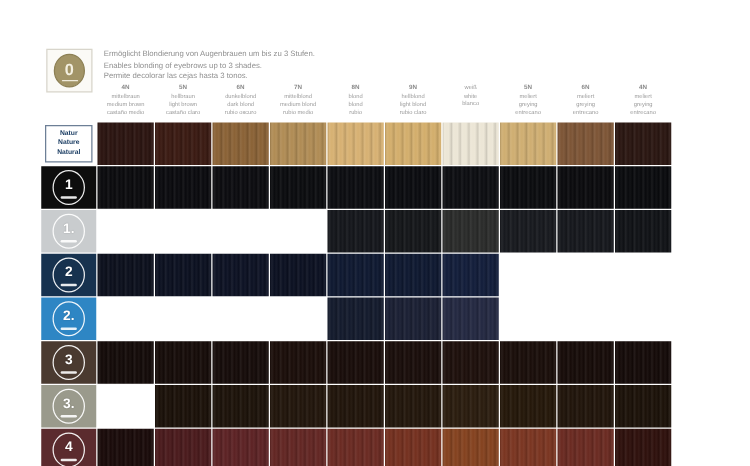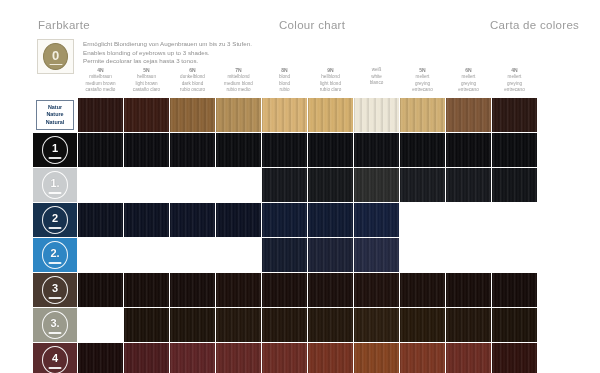--- a/index.html
+++ b/index.html
@@ -242,25 +242,20 @@
   }
   .cell.empty {
     background: #ffffff;
   }
 </style>
 </head>
 <body>
 
 <div class="page">
 
-  <div class="titlebar">
-    <div class="title title-de">Farbkarte</div>
-    <div class="title title-en">Colour chart</div>
-    <div class="title title-es">Carta de colores</div>
-  </div>
 
   <div class="intro">
     <div class="logo-box">
       <div class="logo-ring">
         <div class="logo-num">0</div>
       </div>
     </div>
     <div class="intro-lines">
       <div class="intro-line">Ermöglicht Blondierung von Augenbrauen um bis zu 3 Stufen.</div>
       <div class="intro-line">Enables blonding of eyebrows up to 3 shades.</div>

